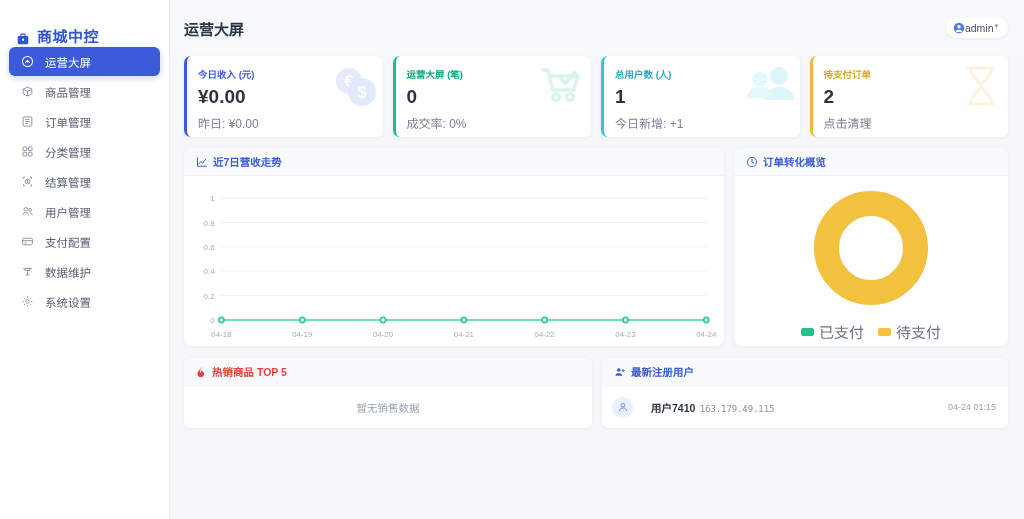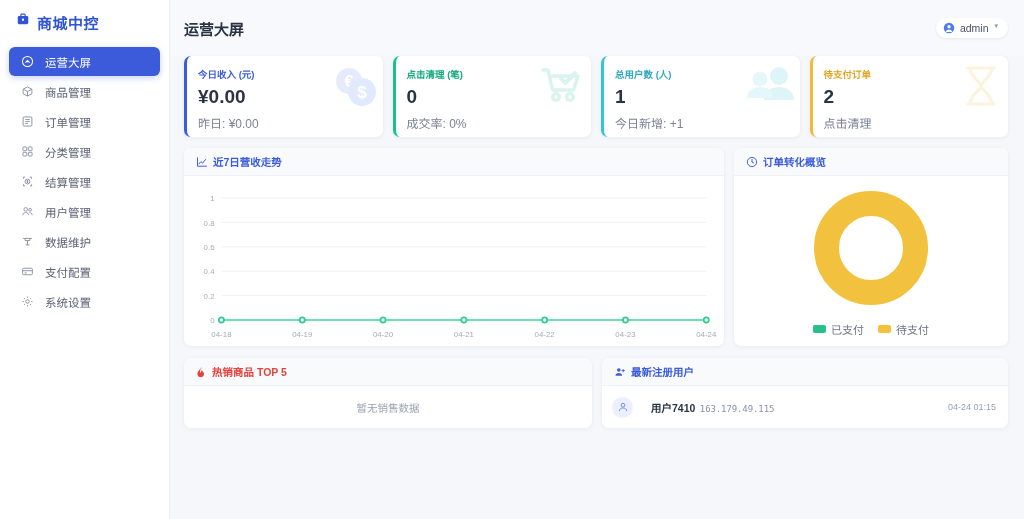--- a/index.html
+++ b/index.html
@@ -15,21 +15,21 @@
   
   .sidebar {
     width: 170px; height: 519px;
     background: #ffffff;
     border-right: 1px solid #eceef2;
     flex: 0 0 170px;
     padding-top: 0;
     position: relative;
   }
   .logo {
-    display: flex; align-items: flex-start; gap: 7px;
+    display: flex; align-items: flex-end; gap: 7px;
     height: 46px; padding: 12px 0 0 16px;
     color: #2f55d4; font-size: 15px; font-weight: bold;
     letter-spacing: .5px;
   }
   .logo-mark { display: flex; align-items: center; }
   .nav { padding: 1px 9px 0 9px; }
   .nav-item {
     display: flex; align-items: center; gap: 11px;
     height: 29px; margin-bottom: 1px;
     padding: 0 11px;
@@ -49,21 +49,21 @@
   
   .main { flex: 1 1 auto; height: 519px; background: #f5f7fa; display: flex; flex-direction: column; min-width: 0; }
   .topbar {
     height: 56px; flex: 0 0 56px;
     background: #f7f9fc;
     display: flex; align-items: center; justify-content: space-between;
     padding: 0 16px 0 14px;
   }
   .page-title { font-size: 15px; font-weight: bold; color: #2b3445; }
   .user-chip {
-    display: flex; align-items: flex-start; gap: 5px;
+    display: flex; align-items: flex-start; 
     background: #ffffff; border-radius: 14px;
     padding: 4px 10px 4px 7px;
     font-size: 10.5px; color: #4a5264;
     box-shadow: 0 1px 3px rgba(30,40,70,.08);
     cursor: pointer;
   }
   .avatar-ico { color: #4c7df0; display: flex; }
   .caret { font-size: 7px; color: #8a91a3; margin-left: 1px; }
 
   .content { padding: 0 16px 0 14px; }
@@ -134,21 +134,21 @@
     flex: 0 0 21px;
   }
   .user-meta { flex: 1 1 auto; min-width: 0; }
   .user-name { font-size: 10.5px; font-weight: bold; color: #2b3445; line-height: 1.25; }
   .user-ip { font-size: 9px; color: #8a91a3; font-family: "DejaVu Sans Mono", "Liberation Mono", monospace; letter-spacing: -.1px; }
   .user-time { font-size: 9px; color: #9aa1b2; white-space: nowrap; }
 
   .chart-body { width: 100%; height: 170px; }
   .donut-body { width: 100%; height: 170px; display: flex; flex-direction: column; align-items: center; justify-content: flex-start; }
   .donut-legend { display: flex; gap: 14px; align-items: center; margin-top: 2px; }
-  .lg { display: flex; align-items: center; gap: 5px; font-size: 11px; color: #6b7385; }
+  .lg { display: flex; align-items: center; gap: 5px; font-size: 15px; color: #6b7385; }
   .lg .sw { width: 13px; height: 8px; border-radius: 2px; display: inline-block; }
 
   text { font-family: "Liberation Sans", "DejaVu Sans", sans-serif; }
 </style>
 </head>
 <body>
 
 <div class="app">
 
   <aside class="sidebar">
@@ -226,34 +226,34 @@
             <circle cx="11.2" cy="5.9" r="1.7"></circle>
               <path d="M10.4 9.5c1.8-.2 3.4 1 3.4 3"></path>
           </svg>
         </span>
         <span>用户管理</span>
       </div>
 
       <div class="nav-item">
         <span class="ico">
           <svg width="13" height="13" viewBox="0 0 16 16" fill="none" stroke="currentColor" stroke-width="1.15">
-            <path d="M2.6 4.2h10.8M5 4.2v2.6h6V4.2M8 6.8v5.4M5.6 12.2h4.8"></path>
-          </svg>
-        </span>
-        <span>数据维护</span>
-      </div>
-
-      <div class="nav-item">
-        <span class="ico">
-          <svg width="13" height="13" viewBox="0 0 16 16" fill="none" stroke="currentColor" stroke-width="1.15">
             <rect x="2" y="4" width="12" height="8" rx="1.3"></rect>
               <path d="M2 7h12M4.4 9.8h2.6"></path>
           </svg>
         </span>
         <span>支付配置</span>
+      </div>
+
+      <div class="nav-item">
+        <span class="ico">
+          <svg width="13" height="13" viewBox="0 0 16 16" fill="none" stroke="currentColor" stroke-width="1.15">
+            <path d="M2.6 4.2h10.8M5 4.2v2.6h6V4.2M8 6.8v5.4M5.6 12.2h4.8"></path>
+          </svg>
+        </span>
+        <span>数据维护</span>
       </div>
 
       <div class="nav-item">
         <span class="ico">
           <svg width="13" height="13" viewBox="0 0 16 16" fill="none" stroke="currentColor" stroke-width="1.15">
             <circle cx="8" cy="8" r="2.2"></circle>
             <path d="M8 1.9v1.6M8 12.5v1.6M14.1 8h-1.6M3.5 8H1.9M12.3 3.7l-1.1 1.1M4.8 11.2l-1.1 1.1M12.3 12.3l-1.1-1.1M4.8 4.8 3.7 3.7"></path>
           </svg>
         </span>
         <span>系统设置</span>
@@ -290,21 +290,21 @@
             <svg width="50" height="46" viewBox="0 0 50 46">
               <circle cx="20" cy="17" r="13" fill="#6b8bf0"></circle>
               <text x="20" y="23" font-size="16" font-weight="bold" fill="#ffffff" text-anchor="middle">€</text>
               <circle cx="33" cy="28" r="14" fill="#4c7df0"></circle>
               <text x="33" y="34" font-size="17" font-weight="bold" fill="#ffffff" text-anchor="middle">$</text>
             </svg>
           </span>
         </div>
 
         <div class="kpi green">
-          <div class="k-label">点击清理 (笔)</div>
+          <div class="k-label">运营大屏 (笔)</div>
           <div class="k-value">0</div>
           <div class="k-foot">成交率: 0%</div>
           <span class="watermark">
             <svg width="48" height="44" viewBox="0 0 48 44" fill="none" stroke="#18c08f" stroke-width="3.4" stroke-linecap="round" stroke-linejoin="round">
               <path d="M4 6h5l4.5 20h21l4.5-14H13"></path>
               <circle cx="17" cy="33" r="3.4"></circle>
                 <circle cx="31" cy="33" r="3.4"></circle>
               <path d="M22 14.5l4.5 4.5L36 9" stroke-width="4"></path>
             </svg>
           </span>

